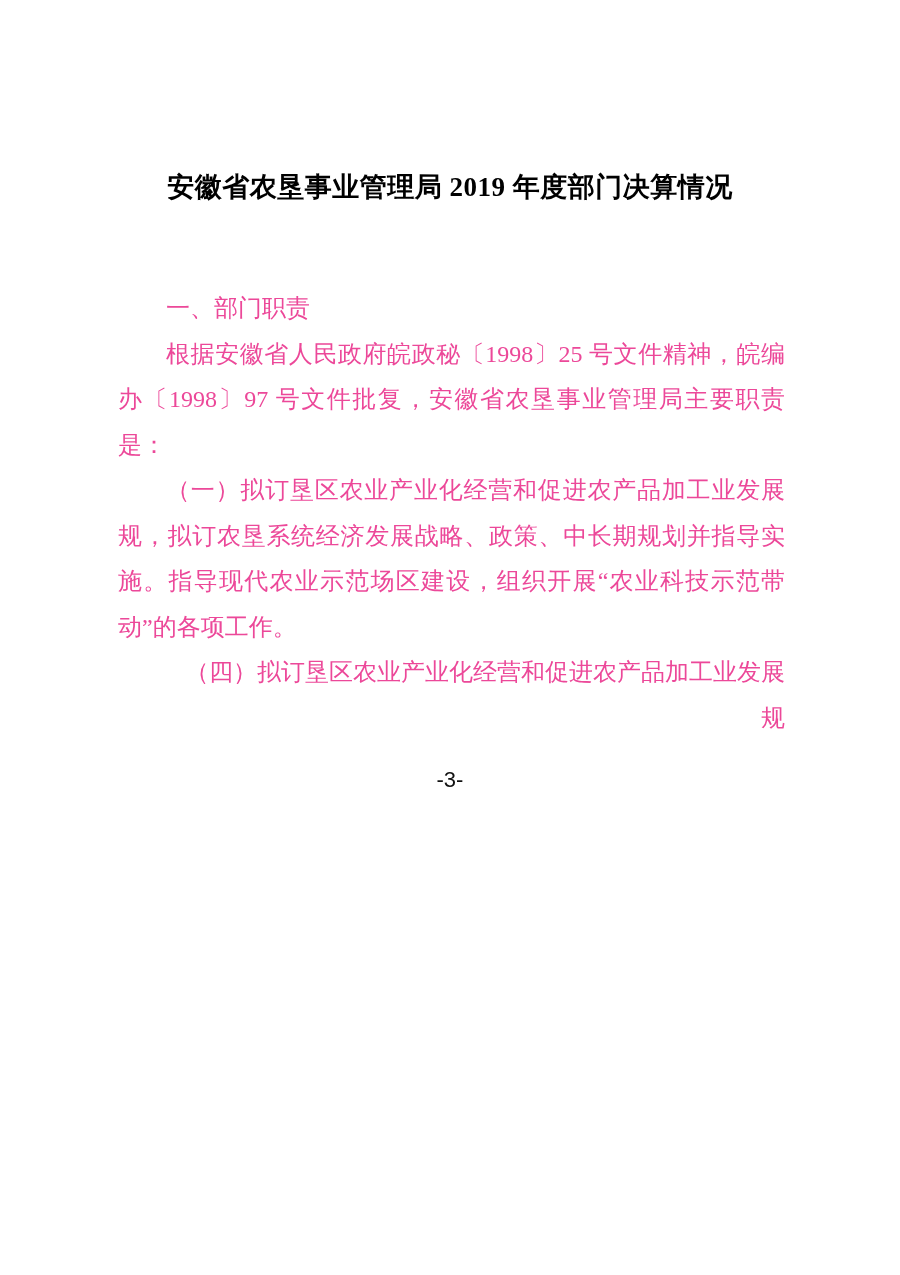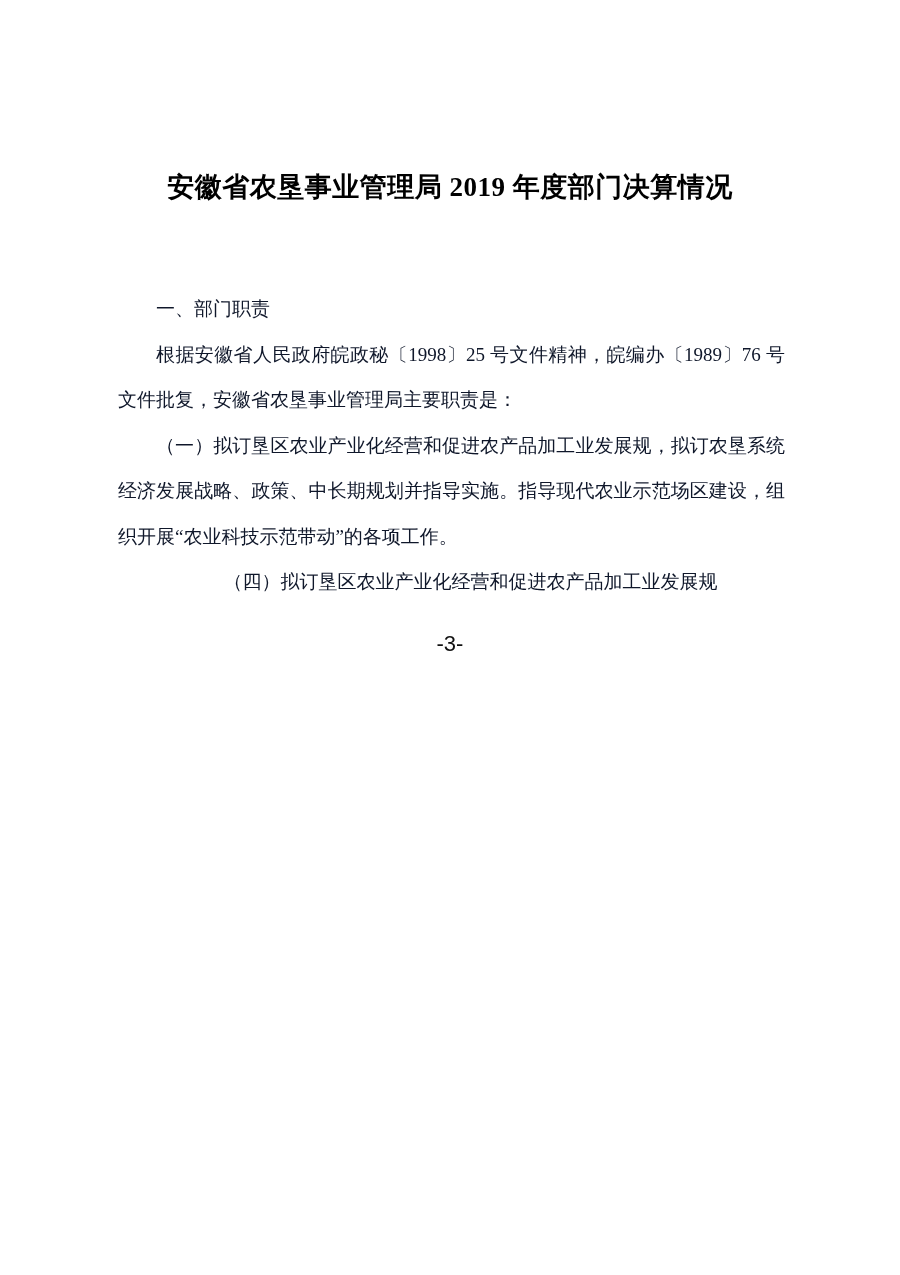--- a/index.html
+++ b/index.html
@@ -22,57 +22,57 @@
     margin: 0;
     text-align: center;
     font-size: 27px;
     line-height: 34px;
     font-weight: bold;
     color: #000000;
     letter-spacing: 0.5px;
   }
   .content {
     margin: 82px 115px 0 118px;
-    font-size: 19px;
+    font-size: 24px;
     line-height: 45.5px;
     text-align: justify;
     text-justify: inter-character;
-    color: #0f172a;
+    color: #ec4899;
   }
   .content p {
     margin: 0;
     padding: 0;
     text-indent: 2em;
   }
   .content p.heading {
     text-align: left;
   }
   .content p.para:last-child {
-    text-align: center;
+    text-align: right;
   }
   .page-number {
     margin-top: 26px;
     text-align: center;
     font-size: 22px;
     line-height: 26px;
     font-family: "Liberation Sans", "DejaVu Sans", sans-serif;
     color: #111111;
   }
 </style>
 </head>
 <body>
 
 <div class="page">
 
   <h1 class="doc-title">安徽省农垦事业管理局 2019 年度部门决算情况</h1>
 
   <div class="content">
     <p class="heading">一、部门职责</p>
 
-    <p class="para">根据安徽省人民政府皖政秘〔1998〕25 号文件精神，皖编办〔1989〕76 号文件批复，安徽省农垦事业管理局主要职责是：</p>
+    <p class="para">根据安徽省人民政府皖政秘〔1998〕25 号文件精神，皖编办〔1998〕97 号文件批复，安徽省农垦事业管理局主要职责是：</p>
 
     <p class="para">（一）拟订垦区农业产业化经营和促进农产品加工业发展规，拟订农垦系统经济发展战略、政策、中长期规划并指导实施。指导现代农业示范场区建设，组织开展“农业科技示范带动”的各项工作。</p>
 
 
 
     <p class="para">（四）拟订垦区农业产业化经营和促进农产品加工业发展规</p>
   </div>
 
   <div class="page-number">-3-</div>
 

